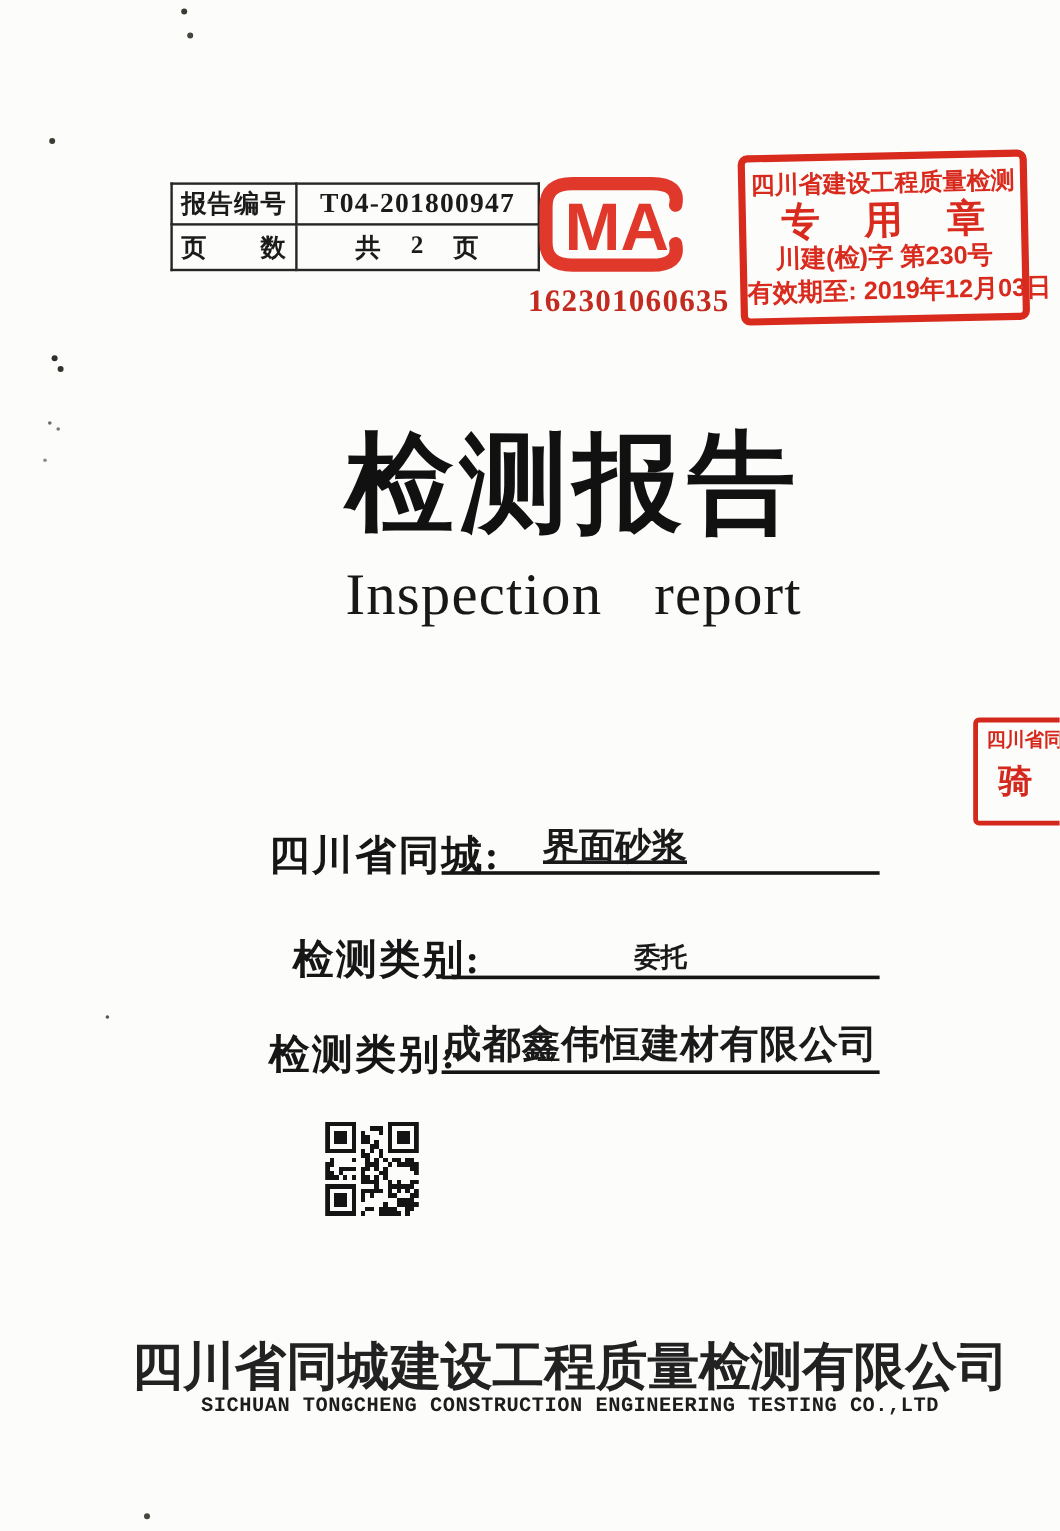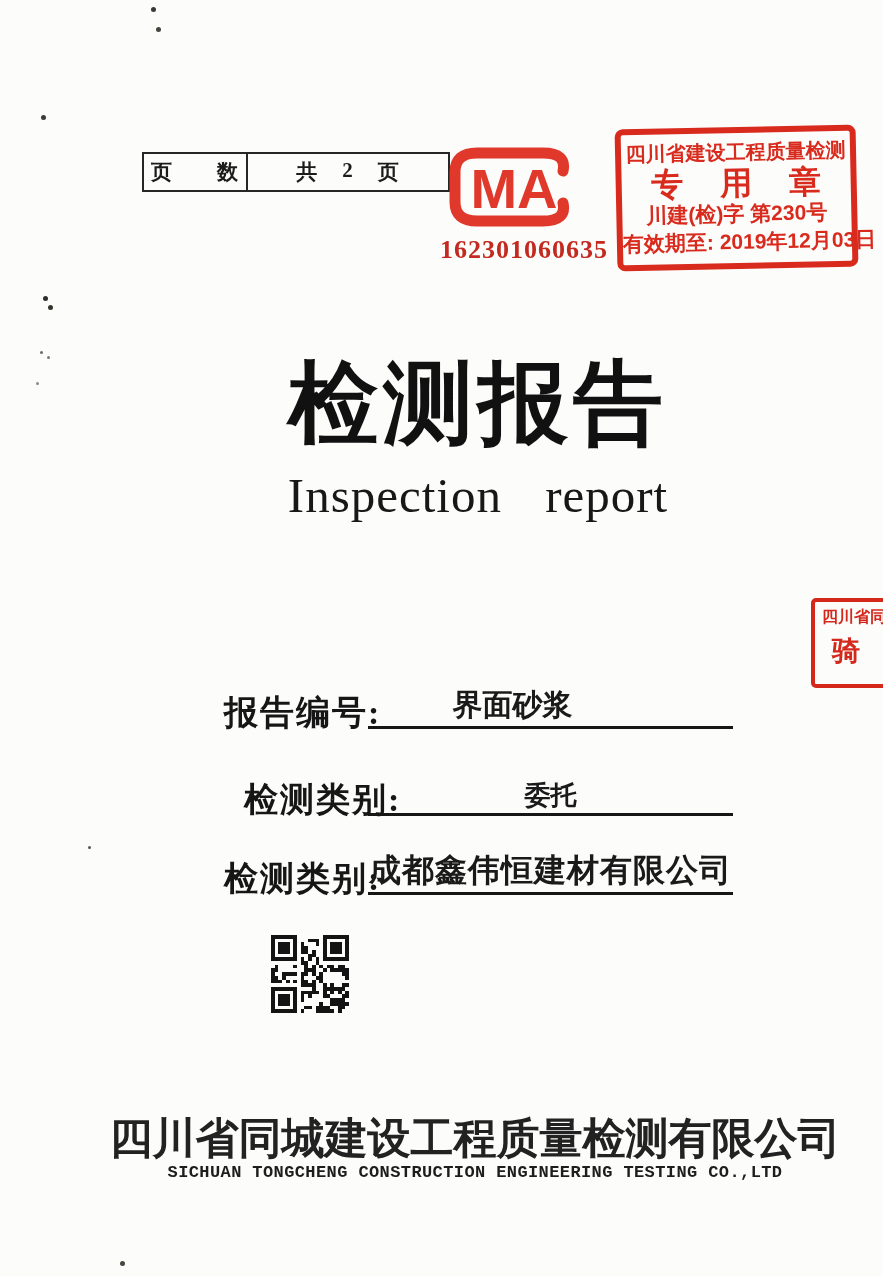--- a/index.html
+++ b/index.html
@@ -87,23 +87,23 @@
   
   .field-label{
     left:224px;font-size:34px;font-weight:700;letter-spacing:2px;color:#161616;
     white-space:nowrap;
   }
   .field-line{
     left:368px;width:365px;border-bottom:3px solid #161616;
     text-align:center;font-weight:700;color:#1a1a1a;white-space:nowrap;
     display:flex;align-items:flex-end;justify-content:center;
   }
-  .fl-1{top:688px;height:38px;font-size:30px;}
+  .fl-1{top:688px;height:38px;font-size:30px;text-decoration:underline;}
   .fl-1 span{transform:translateX(-38px);}
-  .fl-2{top:775px;height:38px;font-size:26px;}
+  .fl-2{top:775px;height:38px;font-size:22px;}
   .fl-3{top:850px;height:42px;font-size:32px;letter-spacing:1px;align-items:center;}
   .lab-1{top:690px;}
   .lab-2{top:777px;margin-left:20px;}
   .lab-3{top:856px;}
 
   
   .qr{left:271px;top:933px;width:78px;height:82px;}
   .qr svg{width:100%;height:100%;}
 
   
@@ -117,20 +117,26 @@
     letter-spacing:0.4px;color:#1d1d1d;white-space:nowrap;
   }
 </style>
 </head>
 <body>
 
 <div class="speckles"></div>
 
 <table class="abs info-table">
   <tbody>
+      <tr>
+    <td class="c1">报告编号</td>
+    <td class="c2">
+      <span class="rn-value">T04-201800947</span>
+    </td>
+  </tr>
   <tr>
     <td class="c1">
       <div class="spread">
         <span>页</span>
         <span>数</span>
       </div>
     </td>
     <td class="c2">
       <div class="pages-val">
         <span>共</span>
@@ -158,21 +164,21 @@
 </div>
 
 <div class="abs center-col title-zh">检测报告</div>
 <div class="abs center-col title-en">Inspection report</div>
 
 <div class="abs side-seal">
   <div class="side-seal-l1">四川省同城</div>
   <div class="side-seal-l2">骑 缝</div>
 </div>
 
-<div class="abs field-label lab-1">报告编号:</div>
+<div class="abs field-label lab-1">四川省同城:</div>
 <div class="abs field-line fl-1">
   <span>界面砂浆</span>
 </div>
 
 <div class="abs field-label lab-2">检测类别:</div>
 <div class="abs field-line fl-2">
   <span>委托</span>
 </div>
 
 <div class="abs field-label lab-3">检测类别:</div>

